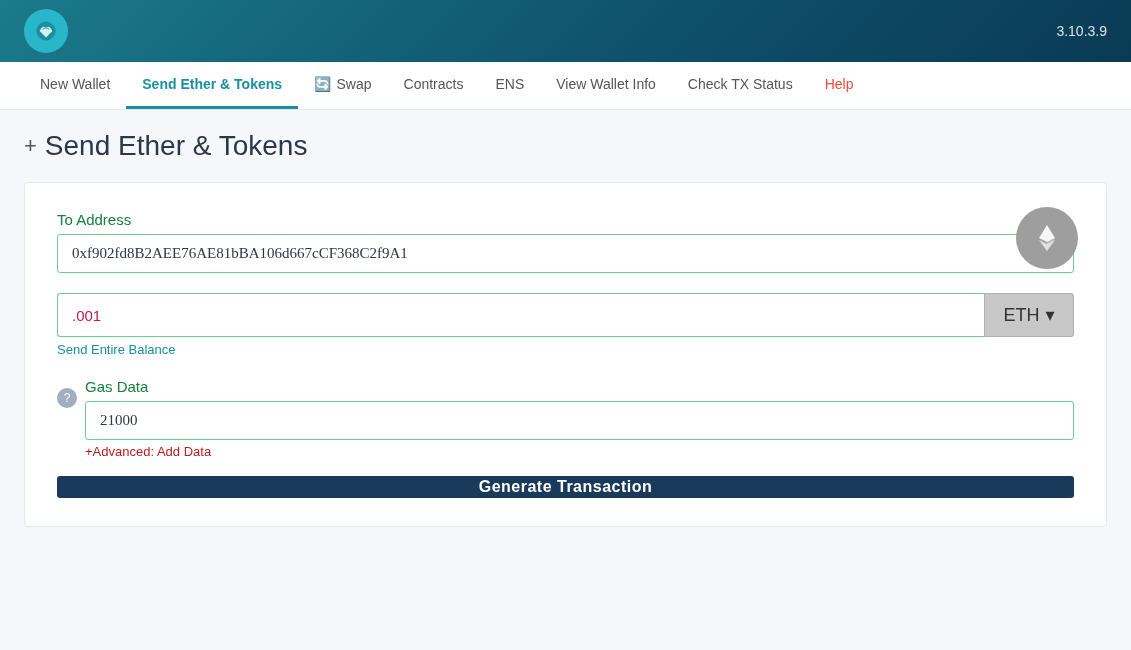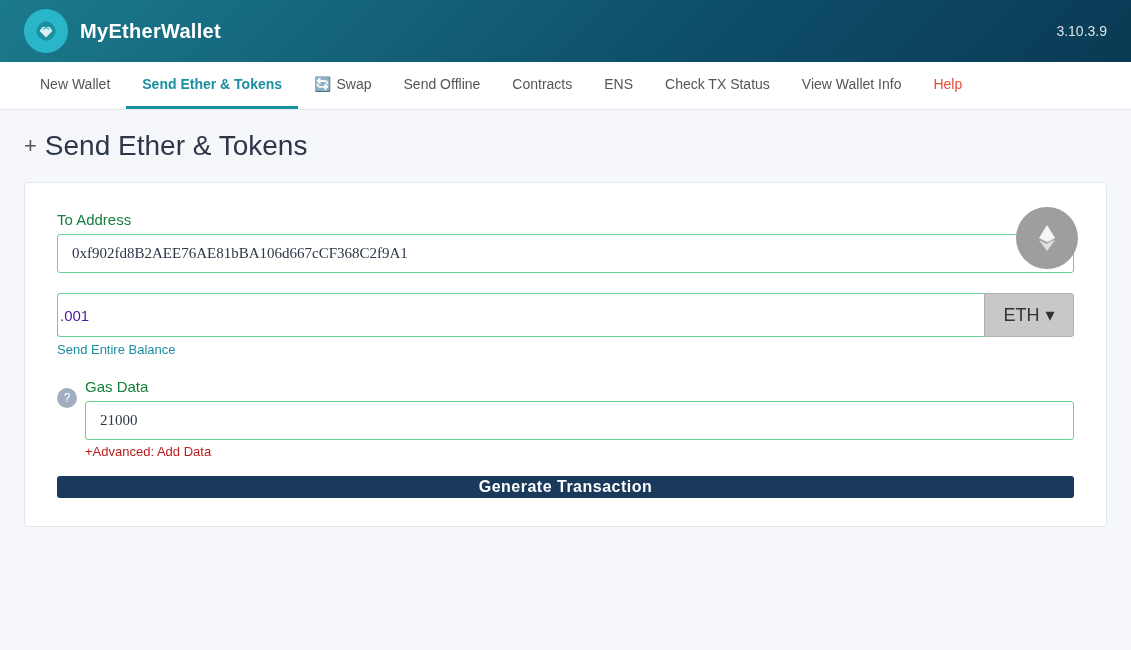--- a/index.html
+++ b/index.html
@@ -144,23 +144,23 @@
 
     .amount-row {
       display: flex;
       gap: 0;
     }
     .amount-input {
       flex: 1;
       border: 1.5px solid #68d391;
       border-right: none;
       border-radius: 3px 0 0 3px;
-      padding: 10px 2px;
+      padding: 10px 14px;
       font-size: 15px;
-      color: #4c1d95;
+      color: #be185d;
       outline: none;
     }
     .token-dropdown {
       background: #c8c8c8;
       border: 1.5px solid #b0b0b0;
       border-radius: 0 3px 3px 0;
       padding: 10px 16px;
       font-size: 18px;
       color: #333;
       cursor: pointer;
@@ -229,37 +229,35 @@
 <div class="header">
   <div class="header-left">
     <div class="logo-circle">
       <svg viewBox="0 0 40 40" fill="none">
         <circle cx="20" cy="20" r="18" fill="#29b6c8"></circle>
         <path d="M20 8 C14 8 8 14 8 20 C8 26 14 32 20 32 C26 32 32 26 32 20 C32 14 26 8 20 8Z" fill="#1a8fa0"></path>
         <path d="M12 20 Q16 12 20 16 Q24 12 28 20 Q24 24 20 28 Q16 24 12 20Z" fill="#fff" opacity="0.85"></path>
         <path d="M16 18 Q20 14 24 18" stroke="#29b6c8" stroke-width="1.5" fill="none"></path>
       </svg>
     </div>
-    <span class="app-name">MyEtherWallet</span>
   </div>
   <span class="version">3.10.3.9</span>
 </div>
 
 <nav class="nav">
   <a class="nav-item">New Wallet</a>
   <a class="nav-item active">Send Ether &amp; Tokens</a>
   <a class="nav-item">
     <span>🔄</span>
     <span>Swap</span>
   </a>
-  <a class="nav-item">Send Offline</a>
   <a class="nav-item">Contracts</a>
   <a class="nav-item">ENS</a>
+  <a class="nav-item">View Wallet Info</a>
   <a class="nav-item">Check TX Status</a>
-  <a class="nav-item">View Wallet Info</a>
   <a class="nav-item help">Help</a>
 </nav>
 
 <div class="main">
   <div class="page-title-row">
     <span class="plus-icon">+</span>
     <h1 class="page-title">Send Ether &amp; Tokens</h1>
   </div>
 
   <div class="card">

